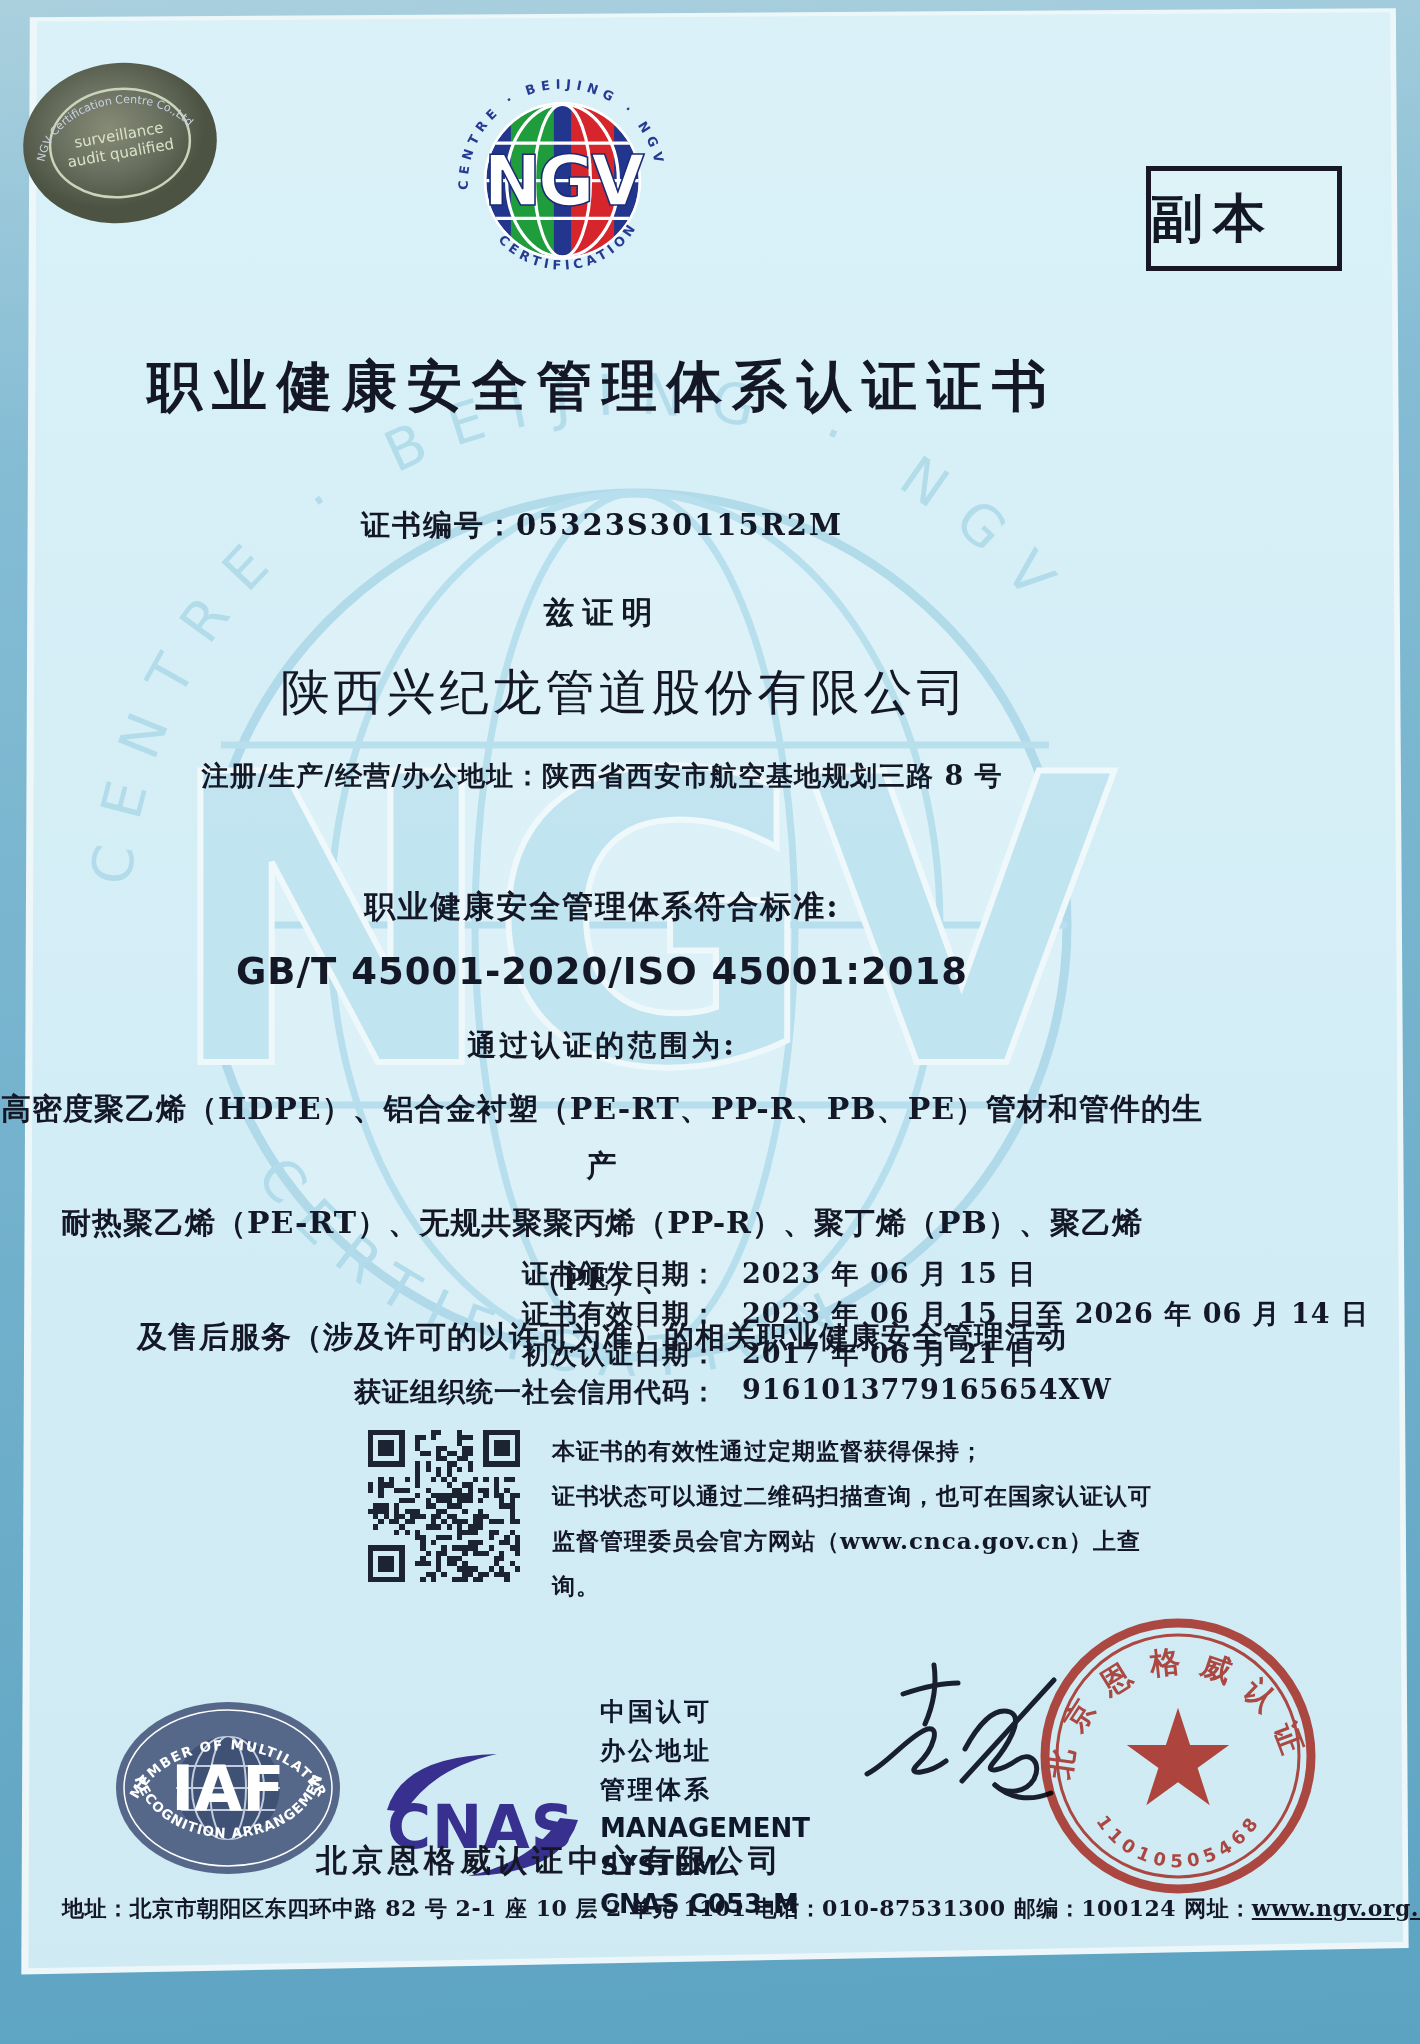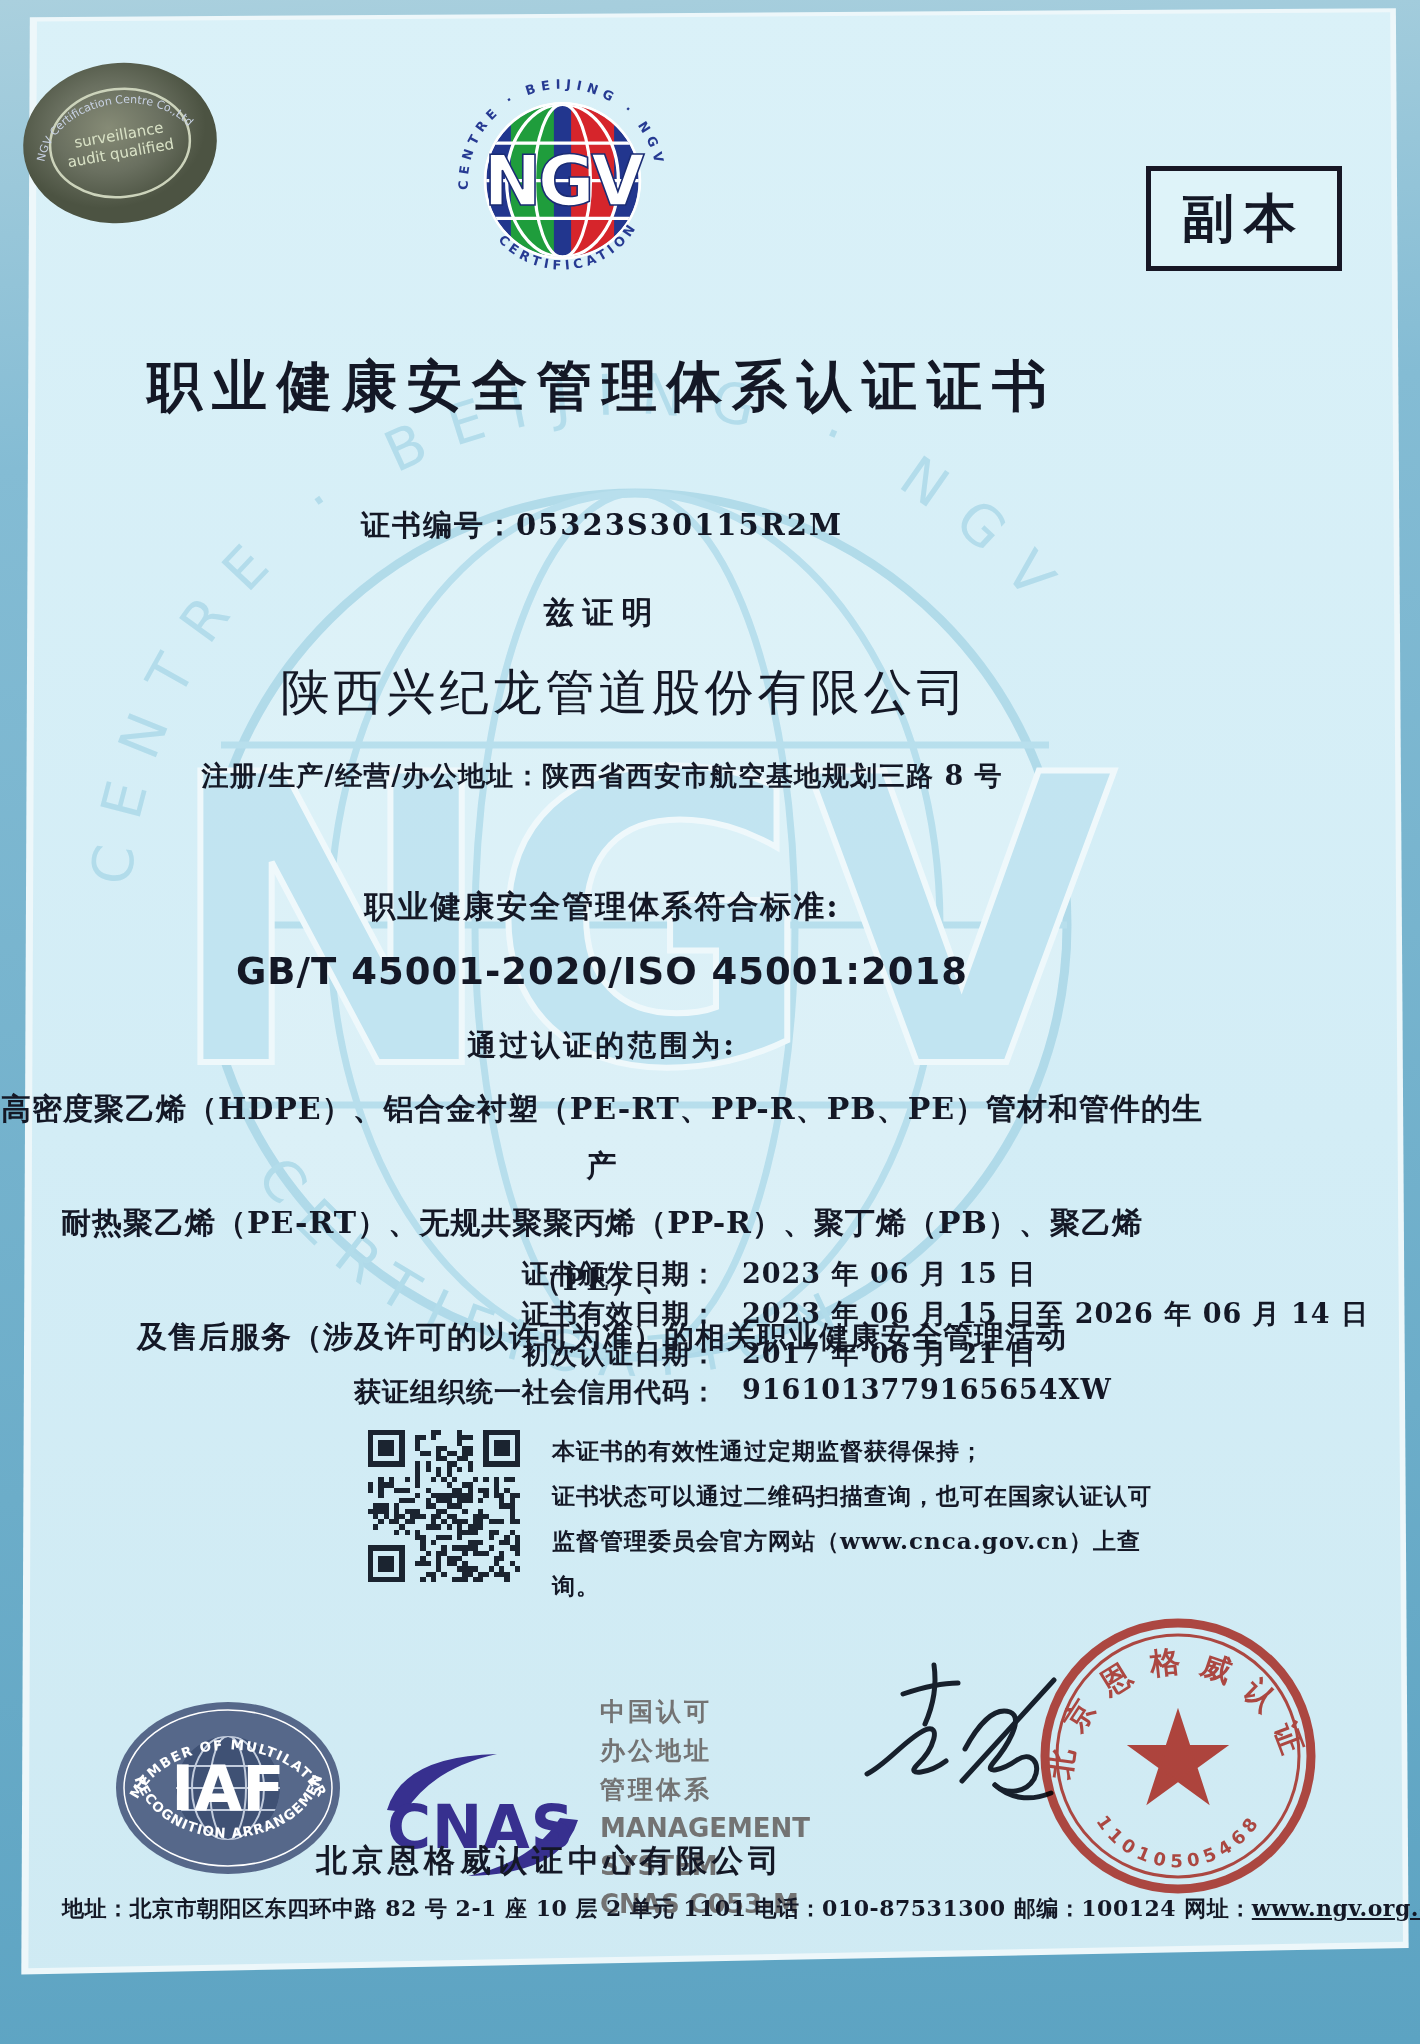--- a/index.html
+++ b/index.html
@@ -28,26 +28,26 @@
   .addr{top:758px;font-size:27px;font-weight:bold;letter-spacing:1px;}
   .stdhead{top:886px;font-size:31px;font-weight:bold;letter-spacing:2px;}
   .stdcode{top:950px;font-size:37px;font-weight:bold;font-family:"DejaVu Sans",sans-serif;letter-spacing:1px;}
   .scopehead{top:1026px;font-size:29px;font-weight:bold;letter-spacing:3px;}
   .scope{top:1080px;font-size:30px;font-weight:bold;line-height:57px;letter-spacing:1px;}
   .frow{left:0;width:1420px;font-size:27px;font-weight:bold;}
   .flabel{position:absolute;left:0;width:718px;text-align:right;letter-spacing:1px;}
   .fvalue{position:absolute;left:742px;letter-spacing:1px;}
   .copybox{
     left:1146px;top:166px;width:186px;height:95px;border:5px solid #171725;
-    display:flex;align-items:center;justify-content:center;
+    display:flex;align-items:center;justify-content:flex-start;
     font-size:52px;font-weight:bold;letter-spacing:10px;background:rgba(240,250,252,.25);
   }
   .qr{left:368px;top:1430px;width:152px;height:152px;}
   .notes{left:552px;top:1428px;width:600px;font-size:23px;font-weight:bold;line-height:45px;letter-spacing:1px;}
-  .accr{left:600px;top:1692px;width:330px;font-weight:bold;color:#737373;}
+  .accr{left:600px;top:1692px;width:330px;font-weight:bold;color:#0f172a;}
   .accr .zh{font-size:25px;line-height:39px;letter-spacing:3px;}
   .accr .en{font-size:26px;line-height:38px;font-family:"DejaVu Sans",sans-serif;letter-spacing:0px;}
   .issuer{top:1840px;left:0;width:1100px;text-align:center;font-size:31px;font-weight:bold;letter-spacing:5px;}
   .contact{top:1894px;left:62px;width:1320px;font-size:22px;font-weight:bold;letter-spacing:0.5px;white-space:nowrap;}
   .contact .url{text-decoration:underline;}
   .seal{left:1032px;top:1610px;width:292px;height:292px;z-index:3;mix-blend-mode:multiply;opacity:.92;}
   .sig{left:845px;top:1652px;width:225px;height:195px;z-index:3;}
   .holo{left:20px;top:58px;width:200px;height:170px;transform:rotate(-6deg);}
 </style>
 </head>

